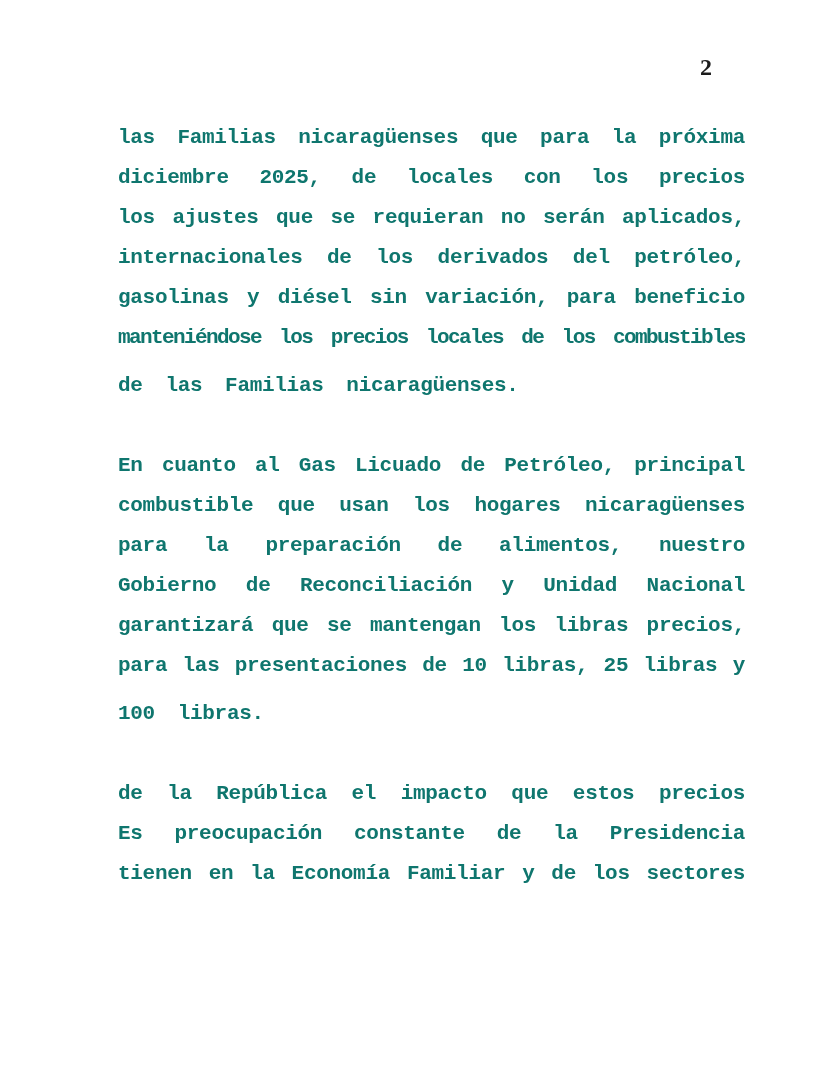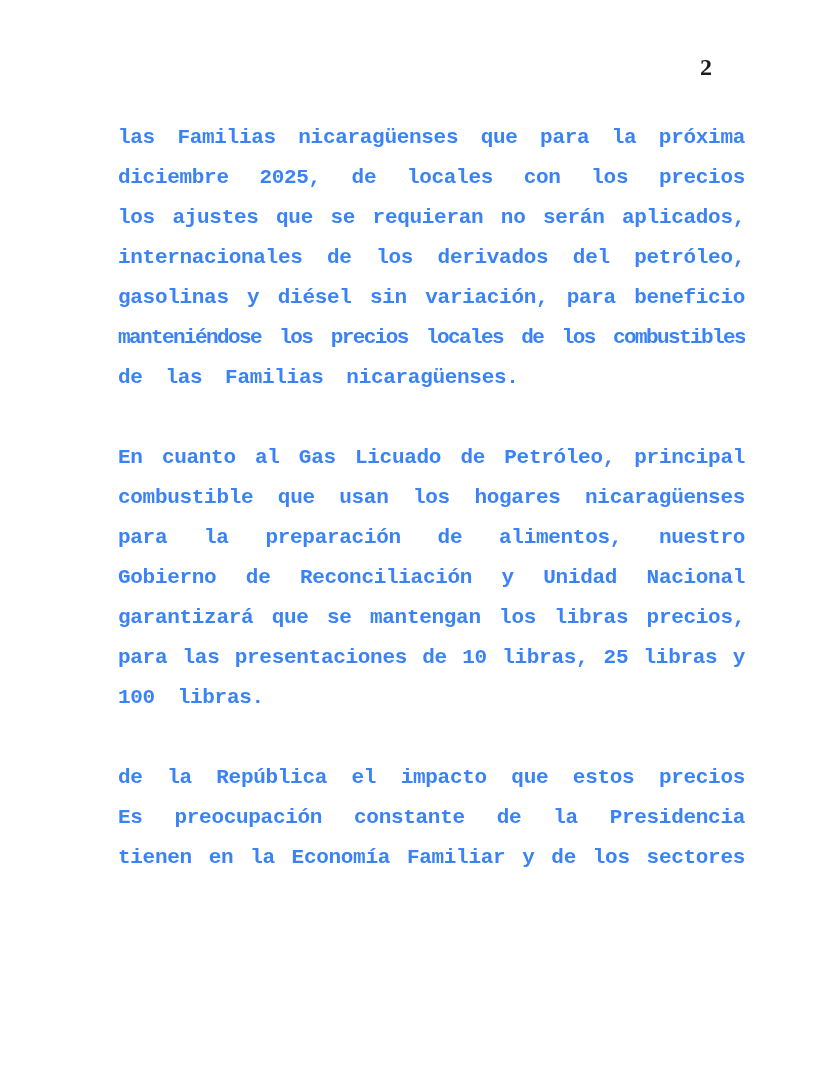--- a/index.html
+++ b/index.html
@@ -29,21 +29,21 @@
     font-family: "Liberation Serif", "DejaVu Serif", serif;
     font-size: 24px;
     font-weight: 700;
     color: #1b1b1b;
   }
   .body-text {
     position: absolute;
     top: 118px;
     left: 118px;
     width: 627px;
-    color: #3b82f6;
+    color: #0f766e;
     font-family: "Liberation Mono", "DejaVu Sans Mono", monospace;
     font-size: 21px;
     font-weight: 700;
     letter-spacing: -0.3px;
   }
   .paragraph {
     margin: 0 0 40px 0;
   }
   .paragraph:last-child {
     margin-bottom: 0;
@@ -65,20 +65,21 @@
     width: 100%;
     height: 0;
   }
   
   .line.condensed {
     letter-spacing: -1.6px;
   }
   
   .line.flush {
     word-spacing: 0.5em;
+    margin-top: 8px;
   }
 </style>
 </head>
 <body>
 
 <div class="page">
 
   <div class="page-number">2</div>
 
   <div class="body-text">

